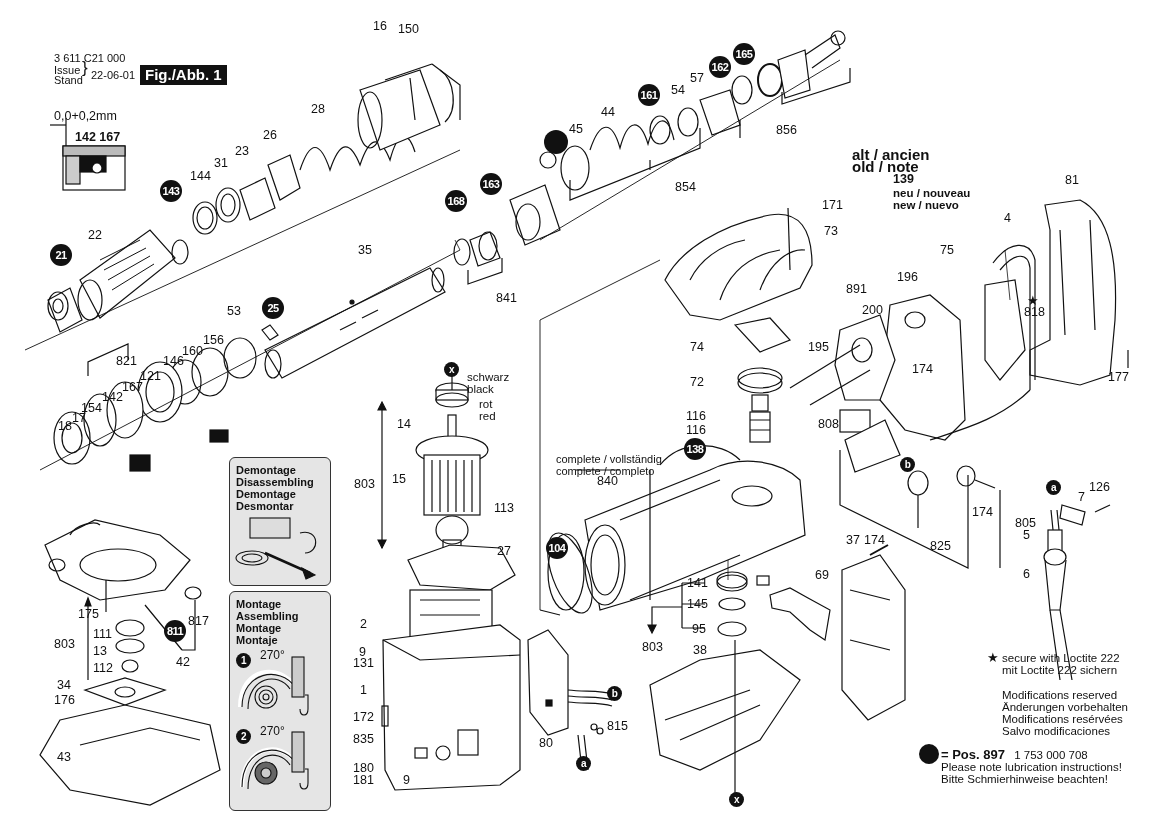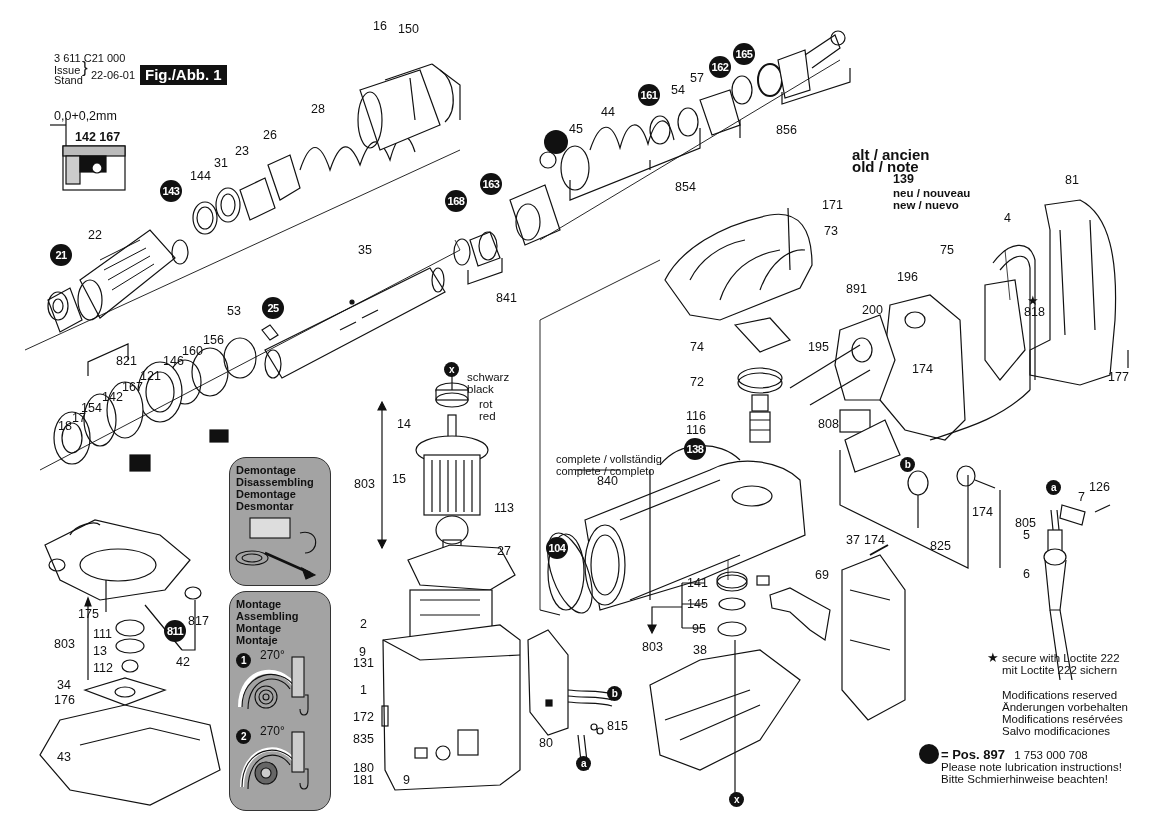--- a/index.html
+++ b/index.html
@@ -9,21 +9,21 @@
   .lbl { position:absolute; font-size:12.5px; line-height:13px; white-space:nowrap;
          font-family:"Liberation Sans", sans-serif; color:#111; }
   .lbl.bold { font-weight:bold; }
   .badge { position:absolute; width:22px; height:22px; border-radius:50%; background:#111;
            color:#fff; font-weight:bold; font-size:11px; line-height:22px; text-align:center;
            font-family:"Liberation Sans", sans-serif; letter-spacing:-0.5px; }
   .badge.small { width:15px; height:15px; line-height:15px; font-size:10px; }
   .hdr { position:absolute; font-size:11px; line-height:12px; }
   .figbox { position:absolute; left:140px; top:65px; background:#111; color:#fff;
             font-weight:bold; font-size:15px; padding:1px 5px 2px 5px; }
-  .panel { position:absolute; border:1.3px solid #333; border-radius:17px; background:#a3a3a3; }
+  .panel { position:absolute; border:1.3px solid #333; border-radius:6px; background:#e5e5e5; }
   .panel .pt { font-weight:bold; font-size:11px; line-height:12px; margin:6px 0 0 6px; }
   .notes { position:absolute; font-size:11.5px; line-height:12px; }
   .svgwrap { position:absolute; left:0; top:0; }
 </style>
 </head>
 <body>
 
 <div id="stage">
 
   <svg class="svgwrap" width="1169" height="826" viewBox="0 0 1169 826" fill="none" stroke="#111" stroke-width="1.2">

